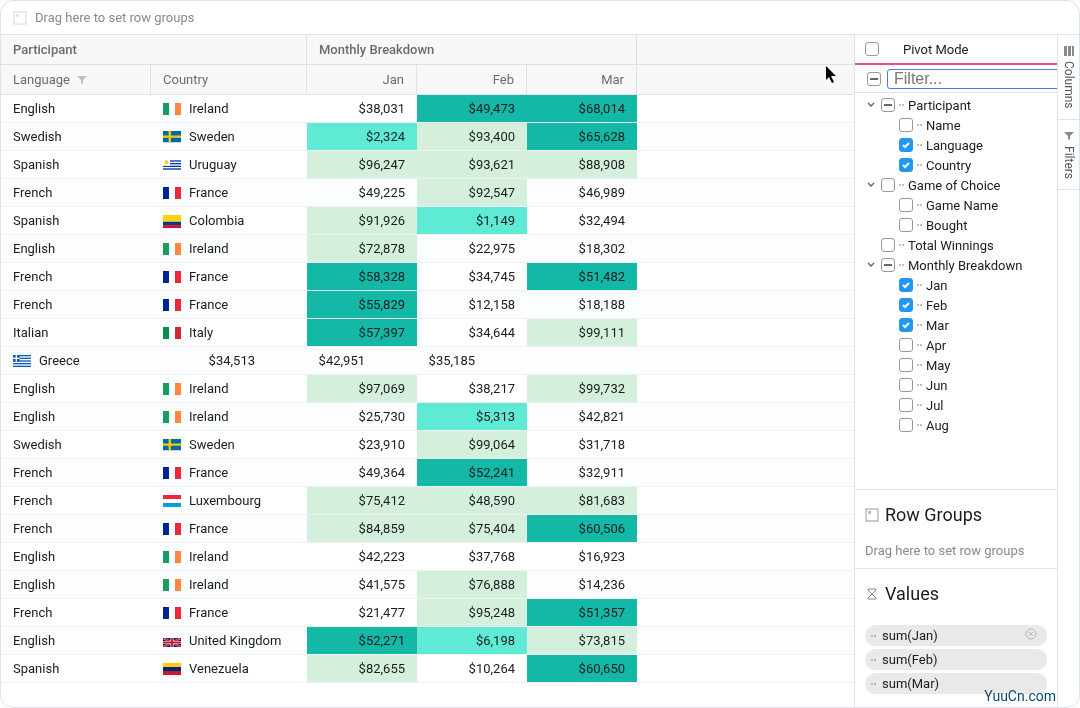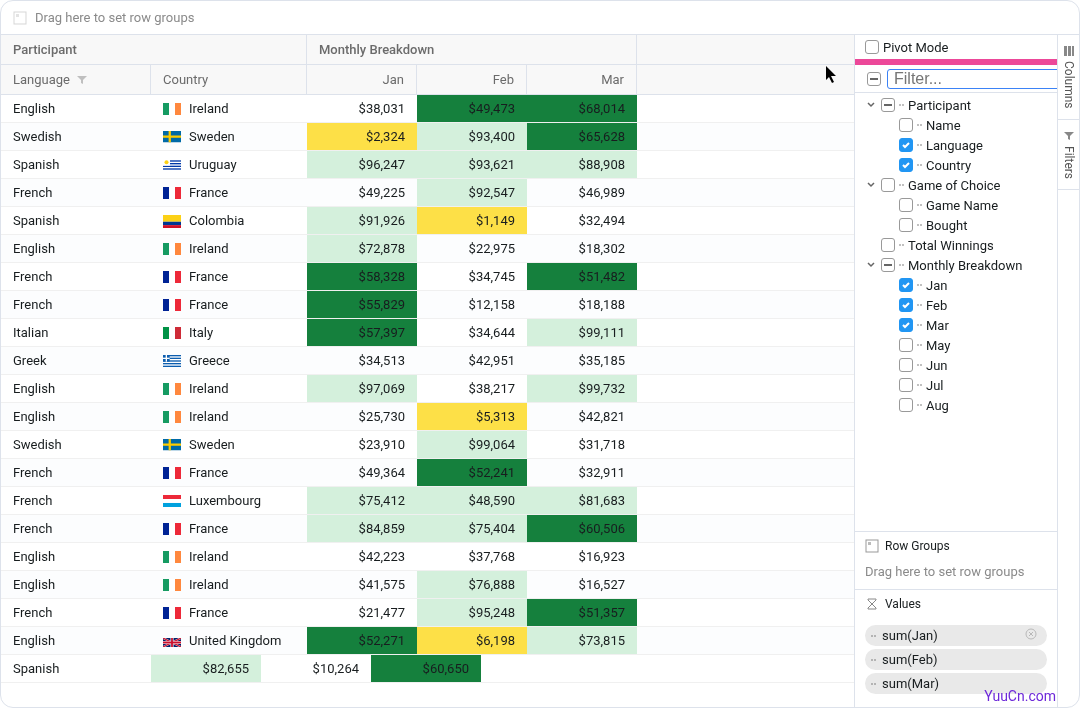--- a/index.html
+++ b/index.html
@@ -23,51 +23,51 @@
 .rows::-webkit-scrollbar { width: 10px; }
 .rows::-webkit-scrollbar-thumb { background: #bfbfbf; border-radius: 5px; }
 .rows::-webkit-scrollbar-track { background: transparent; }
 .row { display: flex; height: 28px; align-items: center; border-bottom: 1px solid #f0f0f0; }
 .row:nth-child(even) { background: #fcfdfe; }
 .cell { padding: 0 12px; height: 100%; display: flex; align-items: center; }
 .cell.lang { width: 150px; }
 .cell.country { width: 156px; gap: 8px; }
 .cell.month { width: 110px; justify-content: flex-end; }
 .flag { width: 18px; height: 12px; display: inline-block; flex-shrink: 0; }
-.shade-g1 { background: #15803d; }
+.shade-g1 { background: #14b8a6; }
 .shade-g2 { background: #d4f0dc; padding-left: 32px; }
-.shade-r1 { background: #fde047; }
+.shade-r1 { background: #5eead4; }
 .sidebar { width: 225px; border-left: 1px solid #dde2eb; display: flex; position: relative; }
 .side-tabs { width: 22px; border-left: 1px solid #dde2eb; display: flex; flex-direction: column; }
 .side-tab { writing-mode: vertical-rl; padding: 10px 3px; font-size: 12px; color: #555; border-bottom: 1px solid #dde2eb; cursor: pointer; display: flex; align-items: center; gap: 4px; }
 .side-content { flex: 1; display: flex; flex-direction: column; overflow: hidden; }
-.pivot-row { height: 30px; border-bottom: 6px solid #ec4899; display: flex; align-items: center; padding: 0 10px; gap: 4px; font-size: 13px; }
+.pivot-row { height: 30px; border-bottom: 2px solid #ec4899; display: flex; align-items: center; padding: 0 10px; gap: 24px; font-size: 13px; }
 .tool-row { height: 28px; border-bottom: 1px solid #dde2eb; display: flex; align-items: center; padding: 0 6px; gap: 6px; }
 .filter-input { flex: 1; height: 20px; border: 1px solid #3b82f6; border-radius: 3px; padding: 0 6px; font-size: 16px; }
 .col-tree { flex: 1; overflow-y: auto; padding: 2px 0; }
 .col-tree::-webkit-scrollbar { width: 10px; }
 .col-tree::-webkit-scrollbar-thumb { background: #bfbfbf; border-radius: 5px; }
 .tree-item { display: flex; align-items: center; height: 20px; padding: 0 6px; gap: 4px; font-size: 13px; }
 .tree-item .indent0 { width: 0; }
 .tree-item .indent1 { width: 18px; }
 .chev { width: 12px; height: 12px; display: flex; align-items: center; justify-content: center; }
 .cbox { width: 14px; height: 14px; border: 1.5px solid #999; border-radius: 3px; display: flex; align-items: center; justify-content: center; flex-shrink: 0; }
 .cbox.checked { background: #2196f3; border-color: #2196f3; }
 .cbox.indet { background: #fff; }
 .cbox.indet::after { content: ""; width: 8px; height: 2px; background: #666; }
 .cbox.checked svg { stroke: #fff; }
 .grip { display: flex; gap: 1px; opacity: 0.4; }
 .grip span { width: 2px; height: 2px; background: #666; }
 .grip-col { display: flex; flex-direction: column; gap: 1px; }
-.section-title { display: flex; align-items: center; gap: 6px; padding: 7px 10px; border-top: 1px solid #dde2eb; font-size: 12px; }
+.section-title { display: flex; align-items: center; gap: 6px; padding: 14px 10px; border-top: 1px solid #dde2eb; font-size: 18px; }
 .section-body { padding: 4px 10px 10px; }
 .placeholder-text { color: #8a8a8a; font-size: 13px; }
 .val-pill { background: #e9e9e9; border-radius: 12px; padding: 3px 10px 3px 6px; display: flex; align-items: center; gap: 6px; margin: 3px 0; font-size: 13px; position: relative; }
 .val-pill .close { margin-left: auto; opacity: 0.5; }
-.watermark { position: absolute; bottom: 4px; right: 24px; color: #6d28d9; font-size: 14px; }
+.watermark { position: absolute; bottom: 4px; right: 24px; color: #0c4a6e; font-size: 14px; }
 .cursor { position: absolute; top: 66px; left: 826px; pointer-events: none; }
 </style>
 </head>
 <body>
 
 <div class="app">
   <div class="drop-zone">
     <svg width="14" height="14" viewBox="0 0 14 14">
         <rect x="1" y="1" width="12" height="12" fill="none" stroke="#999" stroke-width="1"></rect>
         <rect x="3" y="3" width="3" height="3" fill="#bbb"></rect>
@@ -202,21 +202,20 @@
             <div class="cell country"><span class="flag"><svg viewBox="0 0 3 2">
                   <rect width="1" height="2" fill="#009246"></rect>
                   <rect x="1" width="1" height="2" fill="#fff"></rect>
                   <rect x="2" width="1" height="2" fill="#ce2b37"></rect>
                 </svg></span>Italy</div>
             <div class="cell month shade-g1">$57,397</div>
             <div class="cell month ">$34,644</div>
             <div class="cell month shade-g2">$99,111</div>
           </div>
           <div class="row">
-            <div class="cell lang">Greek</div>
             <div class="cell country"><span class="flag"><svg viewBox="0 0 27 18">
                   <rect width="27" height="18" fill="#0d5eaf"></rect>
                   <rect y="2" width="27" height="2" fill="#fff"></rect>
                   <rect y="6" width="27" height="2" fill="#fff"></rect>
                   <rect y="10" width="27" height="2" fill="#fff"></rect>
                   <rect y="14" width="27" height="2" fill="#fff"></rect>
                   <rect width="10" height="10" fill="#0d5eaf"></rect>
                   <rect x="4" width="2" height="10" fill="#fff"></rect>
                   <rect y="4" width="10" height="2" fill="#fff"></rect>
                 </svg></span>Greece</div>
@@ -303,21 +302,21 @@
           </div>
           <div class="row">
             <div class="cell lang">English</div>
             <div class="cell country"><span class="flag"><svg viewBox="0 0 3 2">
                   <rect width="1" height="2" fill="#169b62"></rect>
                   <rect x="1" width="1" height="2" fill="#fff"></rect>
                   <rect x="2" width="1" height="2" fill="#ff883e"></rect>
                 </svg></span>Ireland</div>
             <div class="cell month ">$41,575</div>
             <div class="cell month shade-g2">$76,888</div>
-            <div class="cell month ">$16,527</div>
+            <div class="cell month ">$14,236</div>
           </div>
           <div class="row">
             <div class="cell lang">French</div>
             <div class="cell country"><span class="flag"><svg viewBox="0 0 3 2">
                   <rect width="1" height="2" fill="#002395"></rect>
                   <rect x="1" width="1" height="2" fill="#fff"></rect>
                   <rect x="2" width="1" height="2" fill="#ed2939"></rect>
                 </svg></span>France</div>
             <div class="cell month ">$21,477</div>
             <div class="cell month shade-g2">$95,248</div>
@@ -331,20 +330,25 @@
                   <path d="M0 0l60 30M60 0L0 30" stroke="#c8102e" stroke-width="4" clip-path="url(#c)"></path>
                   <path d="M30 0v30M0 15h60" stroke="#fff" stroke-width="10"></path>
                   <path d="M30 0v30M0 15h60" stroke="#c8102e" stroke-width="6"></path>
                 </svg></span>United Kingdom</div>
             <div class="cell month shade-g1">$52,271</div>
             <div class="cell month shade-r1">$6,198</div>
             <div class="cell month shade-g2">$73,815</div>
           </div>
           <div class="row">
             <div class="cell lang">Spanish</div>
+            <div class="cell country"><span class="flag"><svg viewBox="0 0 3 2">
+                  <rect width="3" height="0.67" fill="#ffcc00"></rect>
+                  <rect y="0.67" width="3" height="0.67" fill="#00247d"></rect>
+                  <rect y="1.33" width="3" height="0.67" fill="#cf142b"></rect>
+                </svg></span>Venezuela</div>
             <div class="cell month shade-g2">$82,655</div>
             <div class="cell month ">$10,264</div>
             <div class="cell month shade-g1">$60,650</div>
           </div>
         </div>
     </div>
 
     <div class="sidebar">
       <div class="side-content">
         <div class="pivot-row">
@@ -623,20 +627,40 @@
                     <span></span>
                   </span>
                   <span class="grip-col">
                     <span></span>
                     <span></span>
                     <span></span>
                   </span>
                 </span>
               </span>
               <span>Mar</span>
+            </div>
+            <div class="tree-item">
+              <span class="indent1"></span>
+              <span class="chev"></span>
+              <span class="cbox"></span>
+              <span>
+                <span class="grip">
+                  <span class="grip-col">
+                    <span></span>
+                    <span></span>
+                    <span></span>
+                  </span>
+                  <span class="grip-col">
+                    <span></span>
+                    <span></span>
+                    <span></span>
+                  </span>
+                </span>
+              </span>
+              <span>Apr</span>
             </div>
             <div class="tree-item">
               <span class="indent1"></span>
               <span class="chev"></span>
               <span class="cbox"></span>
               <span>
                 <span class="grip">
                   <span class="grip-col">
                     <span></span>
                     <span></span>

